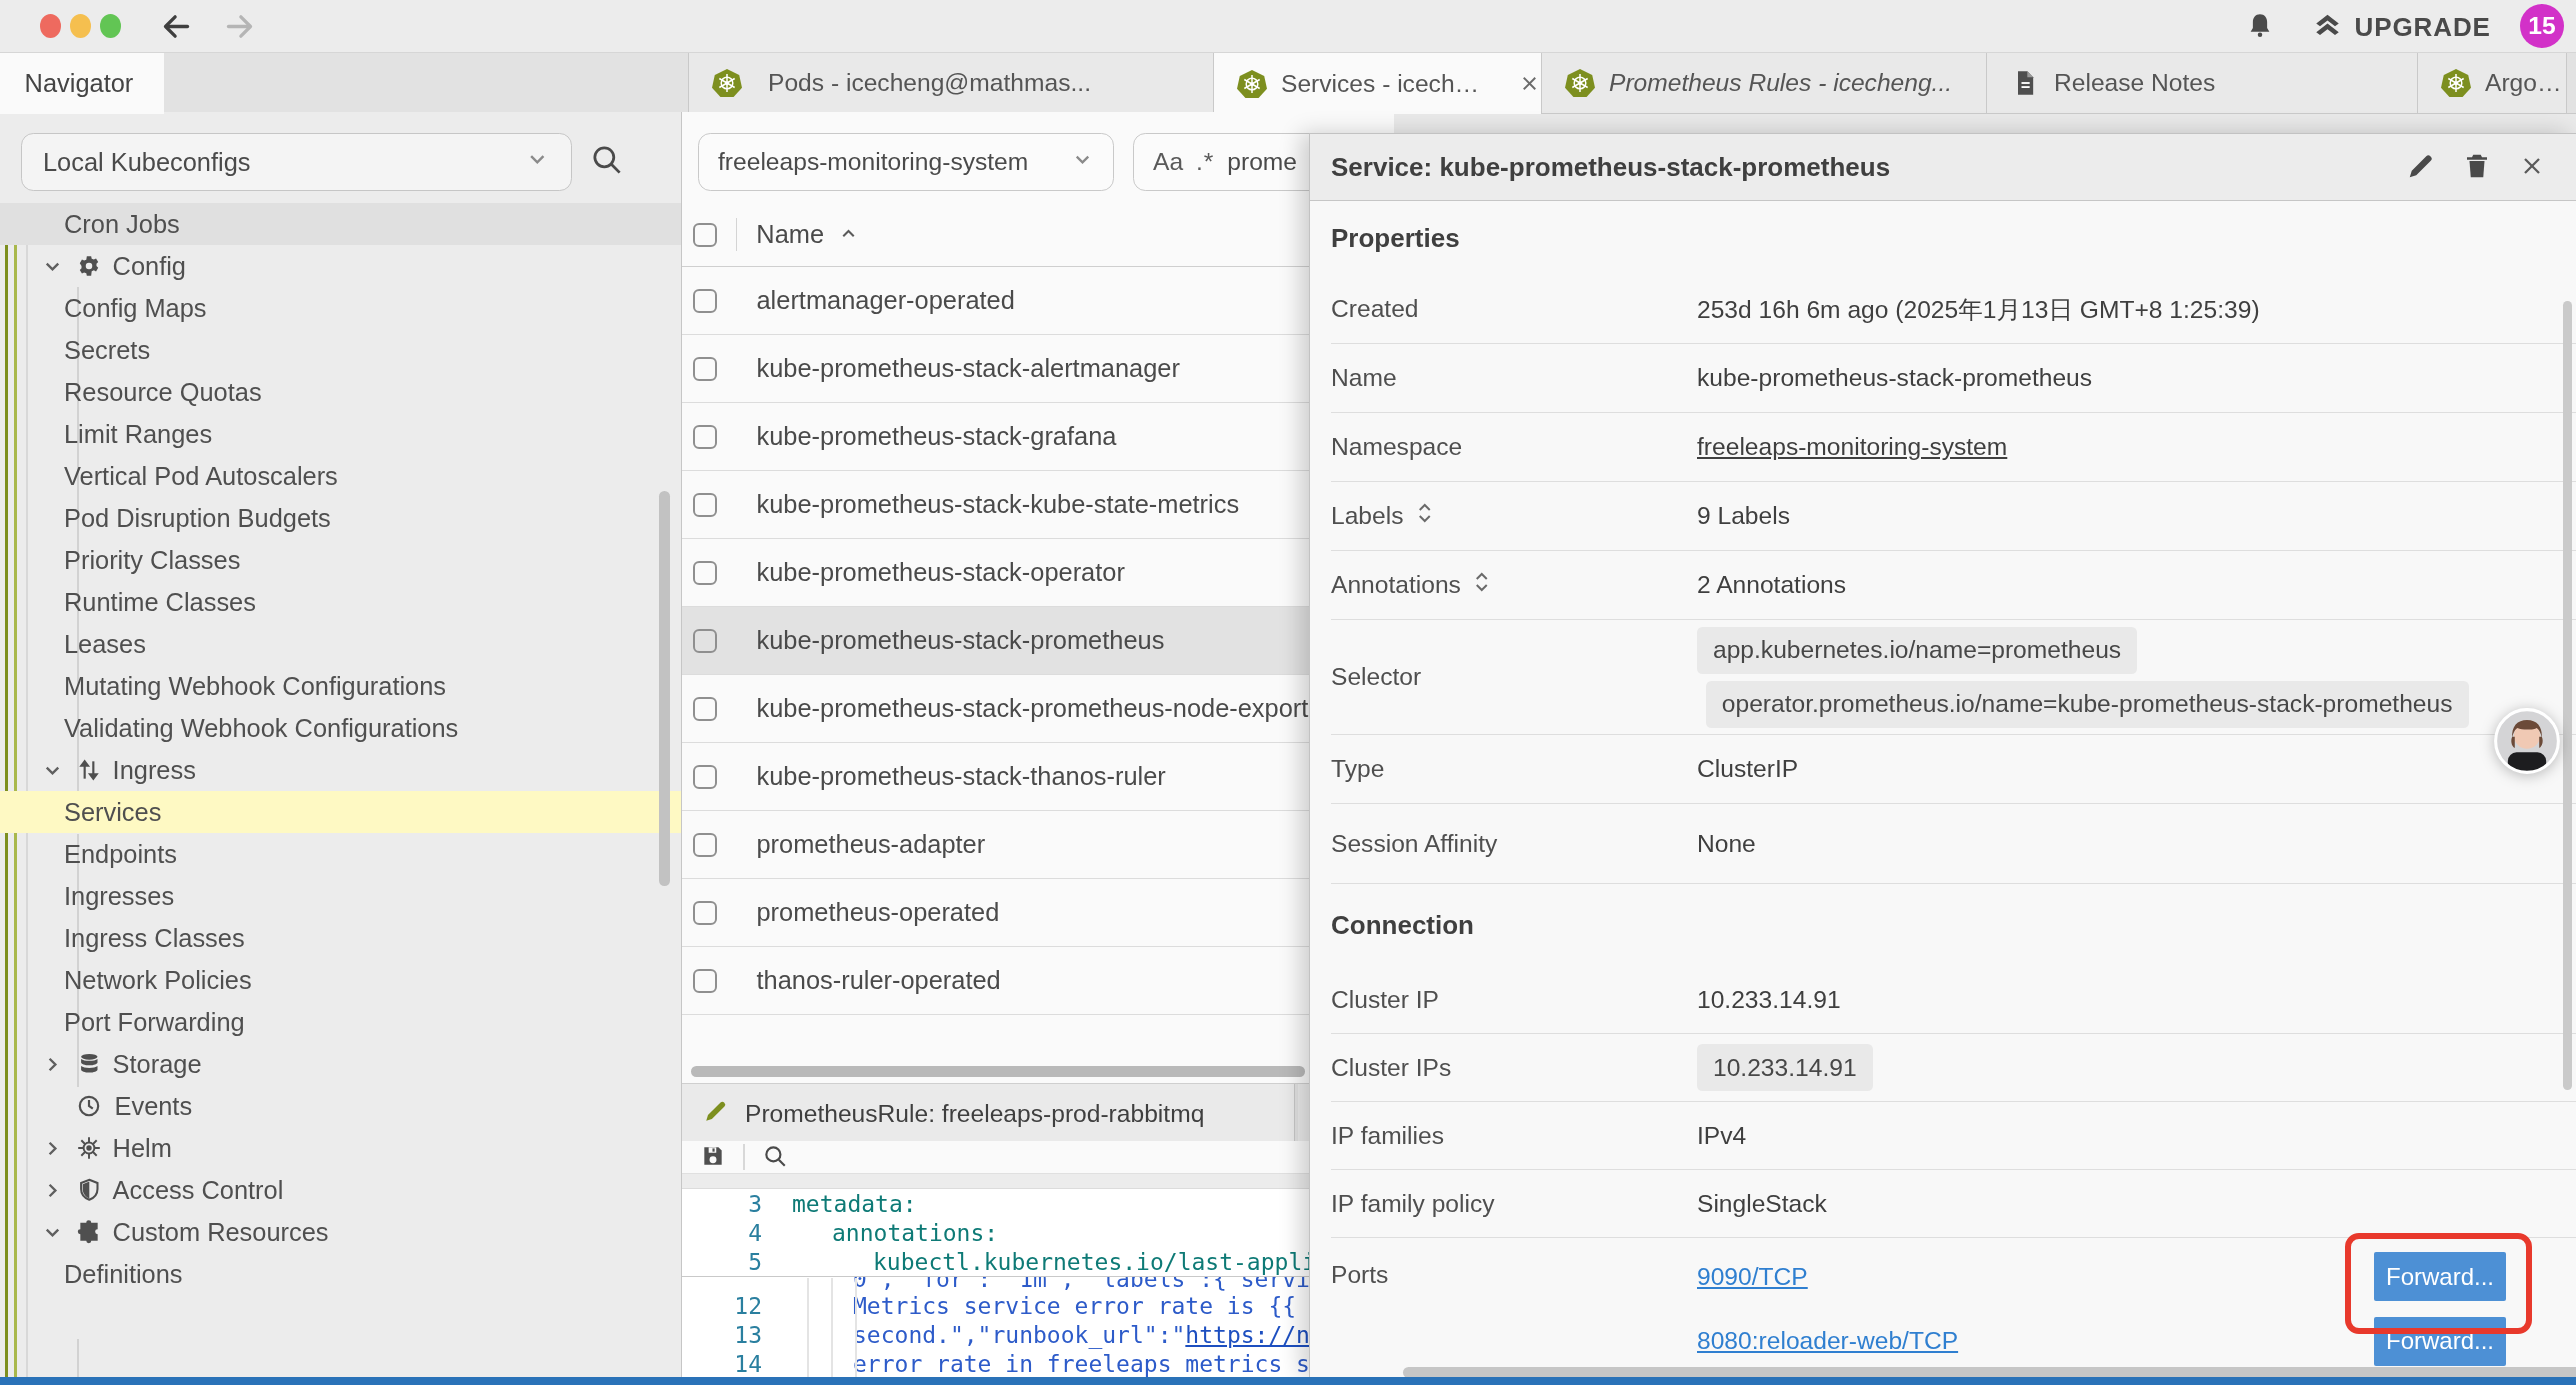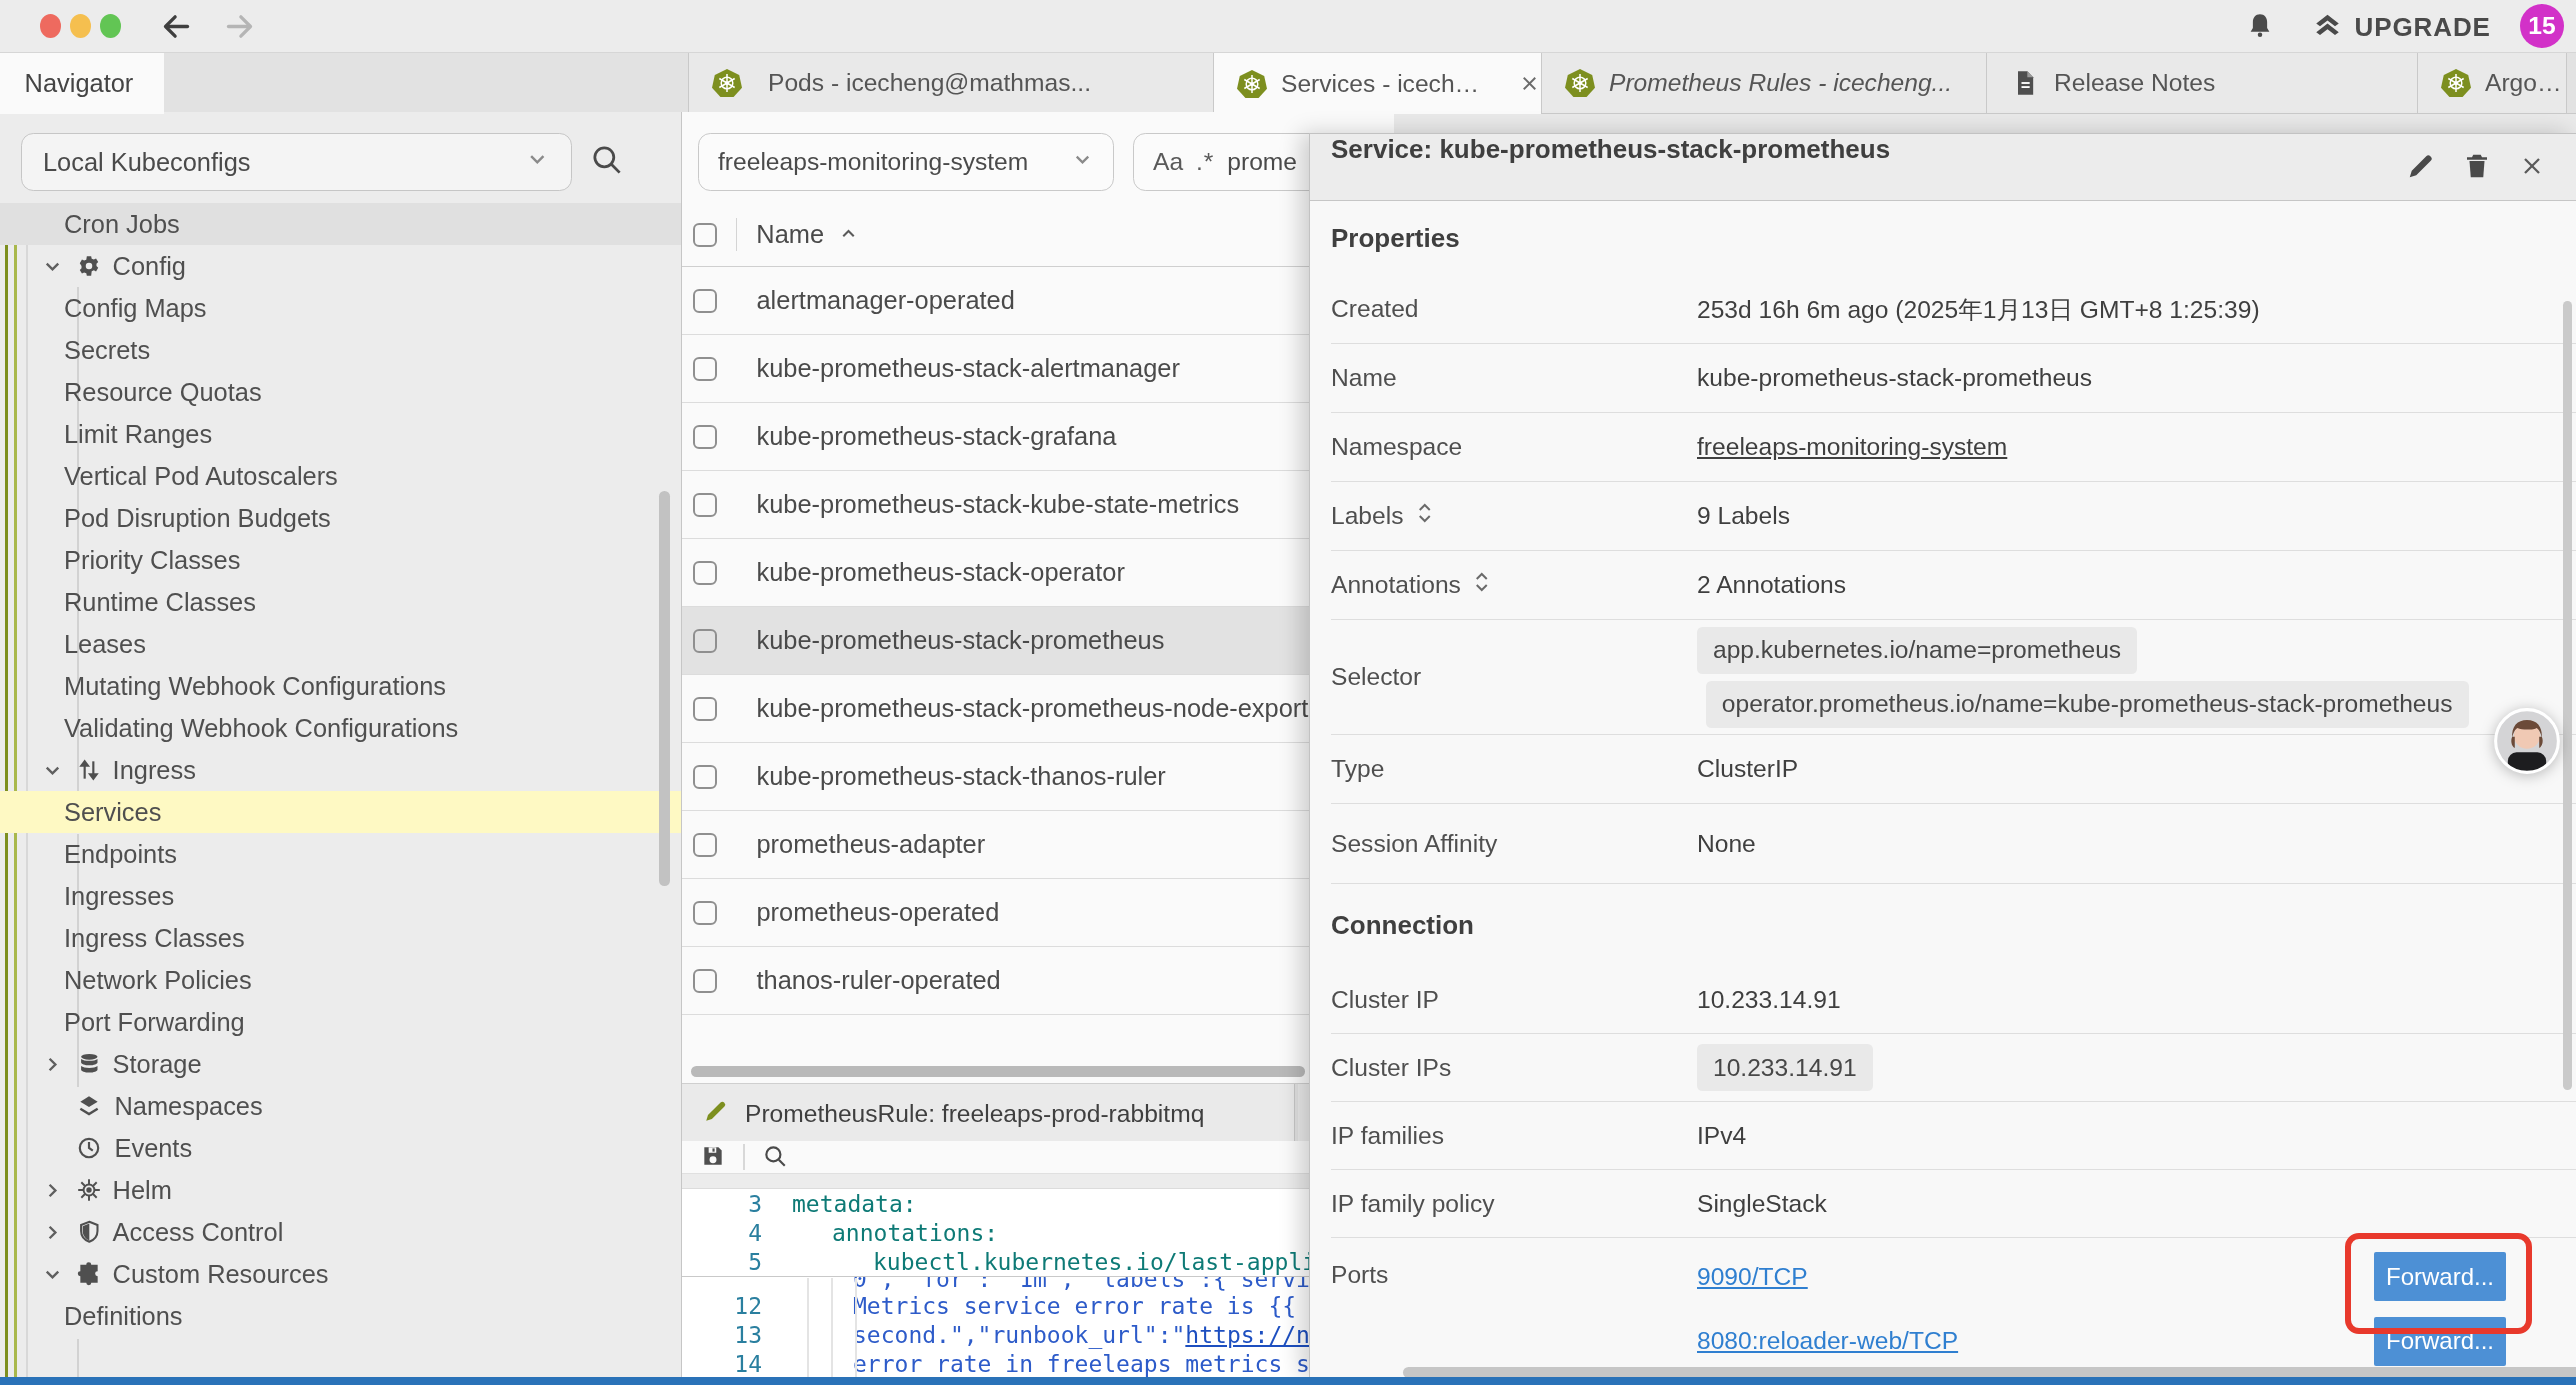--- a/index.html
+++ b/index.html
@@ -77,21 +77,21 @@
   .tok-key{color:#0e7a76;}
   .tok-str{color:#2d5bc9;}
   .tok-link{color:#1d4fc0;text-decoration:underline;}
   #code-sticky{border-bottom:1.8px solid #c9c9c9;}
   .partial-clip{height:14px;overflow:hidden;}
   .partial-clip .cl{margin-top:-13px;}
   .eguide{position:absolute;top:89px;bottom:0;width:1.8px;background:#e4e4e4;}
   
   #detail-panel{position:absolute;left:1309px;top:133px;width:1267px;height:1244px;background:#f8f8f8;
         border-left:0.9px solid #c2c2c2;border-top:0.9px solid #c2c2c2;box-shadow:-8.8px 0 21px rgba(0,0,0,0.18);box-sizing:border-box;z-index:5;}
-  #detail-header{height:67px;background:#ececec;border-bottom:1.8px solid #c6c6c6;display:flex;padding-left:21px;box-sizing:border-box;}
+  #detail-header{height:67px;background:#ececec;border-bottom:1.8px solid #c6c6c6;display:flex;align-items:center;padding-left:21px;box-sizing:border-box;}
   #detail-title{font-size:26px;font-weight:bold;color:#3f3f3f;}
   #detail-actions{margin-left:auto;display:flex;align-items:center;gap:26px;padding-right:30px;}
   #detail-body{position:absolute;left:0;top:67px;right:0;bottom:0;padding-left:21px;overflow:hidden;}
   .dheading{font-size:26px;font-weight:bold;color:#3f3f3f;display:flex;align-items:center;}
   .dheading.props{height:74px;}
   .dheading.conn{height:82px;}
   .drow{display:flex;align-items:center;border-bottom:1.8px solid #dedede;height:68px;font-size:24.6px;}
   .drow .lbl{width:366px;color:#4f4f4f;display:flex;align-items:center;gap:12.3px;flex:none;}
   .drow .val{color:#3f3f3f;}
   .drow.conn{height:67px;}
@@ -369,29 +369,20 @@
             <svg width="24.6" height="26" viewBox="0 0 24 24" fill="#4f4f4f">
               <ellipse cx="12" cy="5" rx="8" ry="2.8"></ellipse>
               <path d="M4 7v3.5c0 1.5 3.6 2.8 8 2.8s8-1.3 8-2.8V7c-1.5 1.2-4.4 1.9-8 1.9S5.5 8.2 4 7z"></path>
               <path d="M4 14v3.5c0 1.5 3.6 2.8 8 2.8s8-1.3 8-2.8V14c-1.5 1.2-4.4 1.9-8 1.9S5.5 15.2 4 14z"></path>
             </svg>
           </span>
           <span class="tlbl">Storage</span>
         </div>
         <div class="trow item">
           <span class="ticon">
-            <svg width="26" height="26" viewBox="0 0 24 24">
-              <path d="M12 3l8 5-8 5-8-5z" fill="#4f4f4f"></path>
-              <path d="M4 14.5l8 5 8-5" fill="none" stroke="#4f4f4f" stroke-width="2.2"></path>
-            </svg>
-          </span>
-          <span class="tlbl">Namespaces</span>
-        </div>
-        <div class="trow item">
-          <span class="ticon">
             <svg width="26" height="26" viewBox="0 0 24 24" fill="none" stroke="#4f4f4f" stroke-width="2">
               <circle cx="12" cy="12" r="8.5"></circle>
               <path d="M12 6.5V12l3.5 2.5"></path>
             </svg>
           </span>
           <span class="tlbl">Events</span>
         </div>
         <div class="trow group">
           <span class="chev">
             <svg width="23" height="23" viewBox="0 0 24 24" fill="none" stroke="#5f5f5f" stroke-width="2.5">

